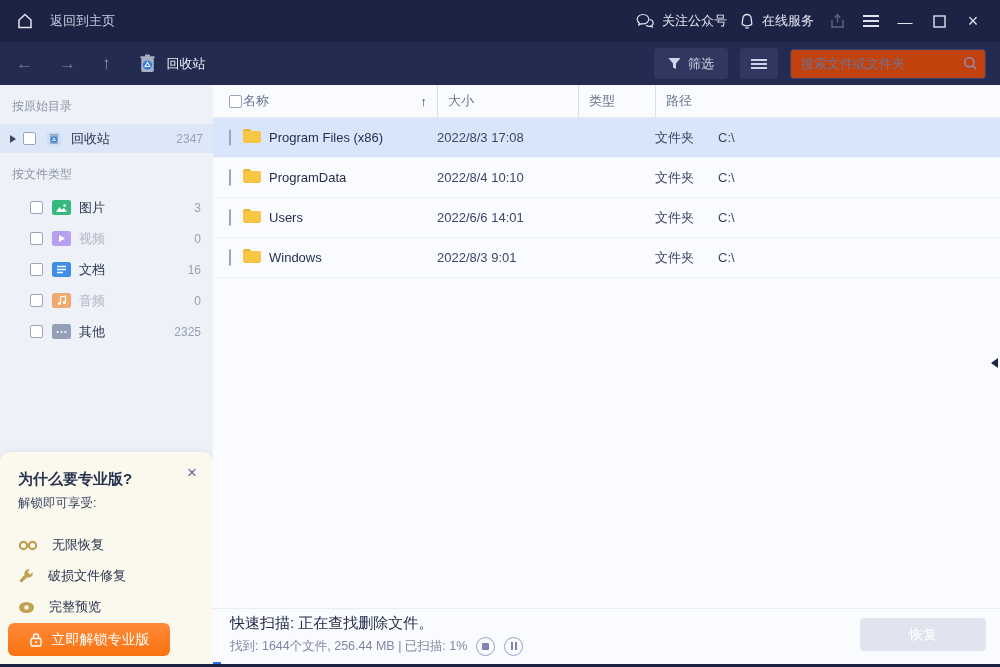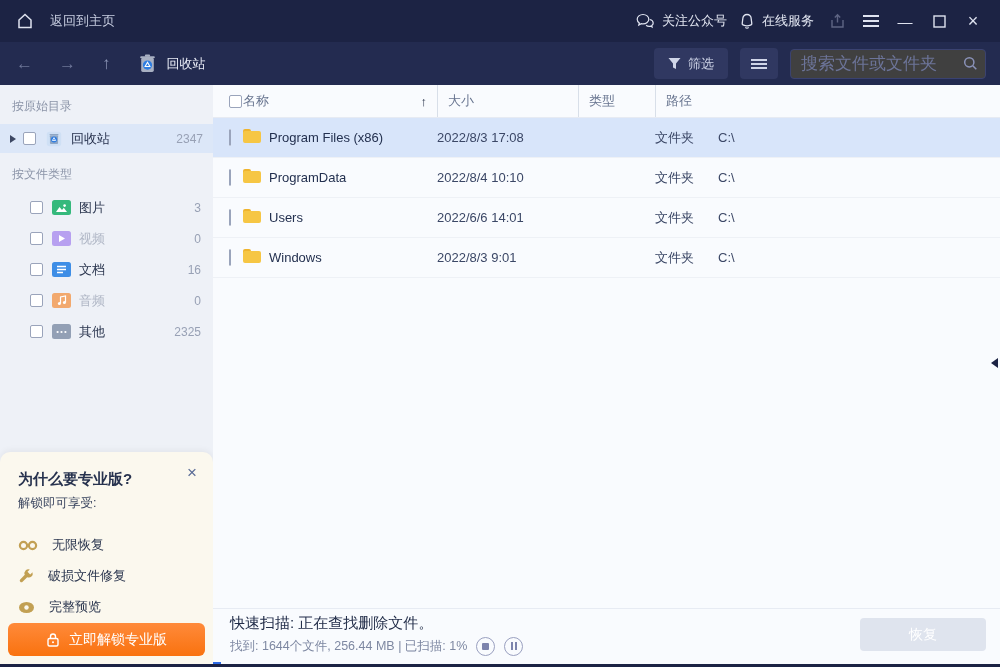--- a/index.html
+++ b/index.html
@@ -27,22 +27,22 @@
   .crumb { display:flex; align-items:center; gap:9px; margin-left:26px; }
   .crumb-label { color:#e8ebf5; font-size:13px; }
   .toolbar-right { margin-left:auto; display:flex; align-items:center; gap:12px; padding-right:14px; }
   .btn-filter { display:flex; align-items:center; gap:7px; background:#303861; color:#cfd5e8;
                 font-size:13px; height:31px; padding:0 14px; border-radius:4px; cursor:pointer; }
   .btn-view { width:38px; height:31px; background:#303861; border-radius:4px; display:flex;
               align-items:center; justify-content:center; cursor:pointer; }
   .view-bars { width:16px; height:10px; border-top:2px solid #cfd5e8; border-bottom:2px solid #cfd5e8; position:relative; }
   .view-bars::after { content:""; position:absolute; left:0; top:2px; width:16px; height:2px; background:#cfd5e8; }
   .searchbox { position:relative; width:196px; height:30px; }
-  .searchbox input { width:100%; height:100%; background:#404040; border:1px solid #3a4270; border-radius:4px;
-                     color:#cfd5e8; font-size:17px; padding:0 30px 0 10px; outline:none; }
+  .searchbox input { width:100%; height:100%; background:#c2410c; border:1px solid #3a4270; border-radius:4px;
+                     color:#cfd5e8; font-size:13px; padding:0 30px 0 10px; outline:none; }
   .searchbox input::placeholder { color:#6c7499; }
   .search-icon { position:absolute; right:8px; top:7px; }
 
   
   .sidebar { position:absolute; left:0; top:85px; width:213px; height:582px; background:#eef1f7; }
   .side-title { font-size:12px; color:#8b94a8; padding:13px 12px 9px 12px; }
   .tree-item { height:29px; display:flex; align-items:center; background:#dce7f8; padding:0 10px 0 10px; cursor:pointer; }
   .tri { width:0; height:0; border-left:6px solid #3c4763; border-top:4px solid transparent;
          border-bottom:4px solid transparent; margin-right:7px; }
   .cb { width:13px; height:13px; border:1px solid #9aa4bb; border-radius:2px; background:#fff; flex:0 0 13px; cursor:pointer; }
@@ -57,21 +57,21 @@
   .ficon { width:19px; height:15px; border-radius:2.5px; display:flex; align-items:center; justify-content:center; flex:0 0 19px; }
 
   
   .promo { position:absolute; left:0; bottom:0; width:213px; height:215px; background:#fbf8ee;
            border-radius:10px 10px 0 0; padding:18px 16px 0 18px; box-shadow:0 -2px 6px rgba(0,0,0,.05); }
   .promo-close { position:absolute; right:16px; top:12px; font-size:17px; color:#5a6c96; cursor:pointer; line-height:1; }
   .promo-title { font-size:15px; font-weight:bold; color:#27324e; margin-bottom:6px; }
   .promo-sub { font-size:12.5px; color:#3a455f; margin-bottom:24px; }
   .feature { display:flex; align-items:center; gap:14px; margin-bottom:13px; }
   .feature-label { font-size:13px; color:#2b364f; }
-  .cta { position:absolute; left:8px; bottom:11px; width:197px; height:33px; border-radius:6px;
+  .cta { position:absolute; left:8px; bottom:11px; width:162px; height:33px; border-radius:6px;
          background:linear-gradient(180deg,#ff8a3a,#f9720f); color:#fff; font-size:14px;
          display:flex; align-items:center; justify-content:center; gap:9px; cursor:pointer; }
 
   
   .main { position:absolute; left:213px; top:85px; width:787px; height:582px; background:#f9fbfe;
           display:flex; flex-direction:column; }
   .thead { height:33px; display:grid; grid-template-columns:30px 194px 141px 77px 63px 1fr;
            align-items:center; font-size:13px; color:#67748f; border-bottom:1px solid #e7ebf3; }
   .thead .hc { height:100%; display:flex; align-items:center; }
   .hc-cb { padding-left:16px; }

